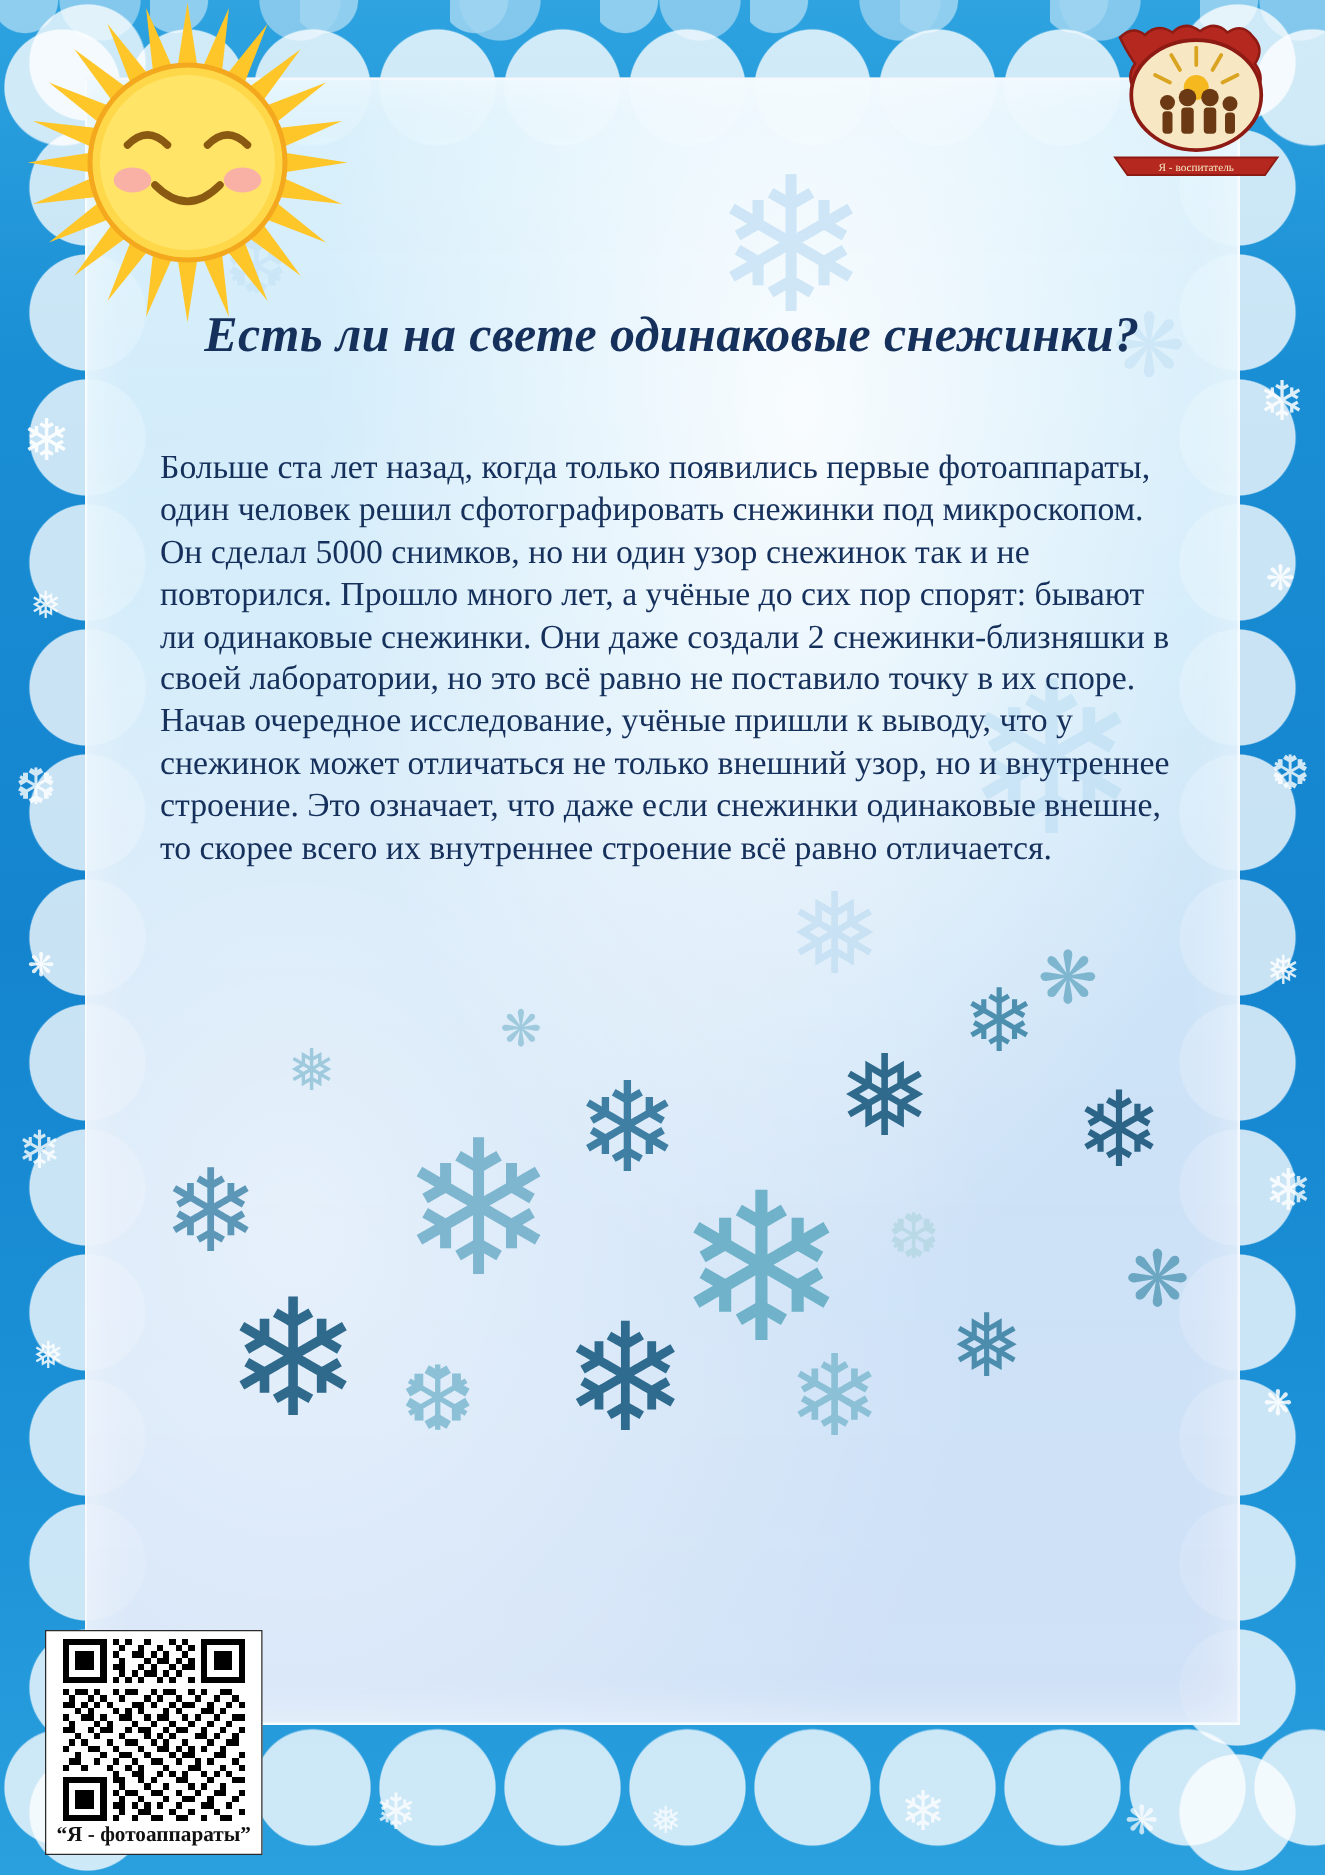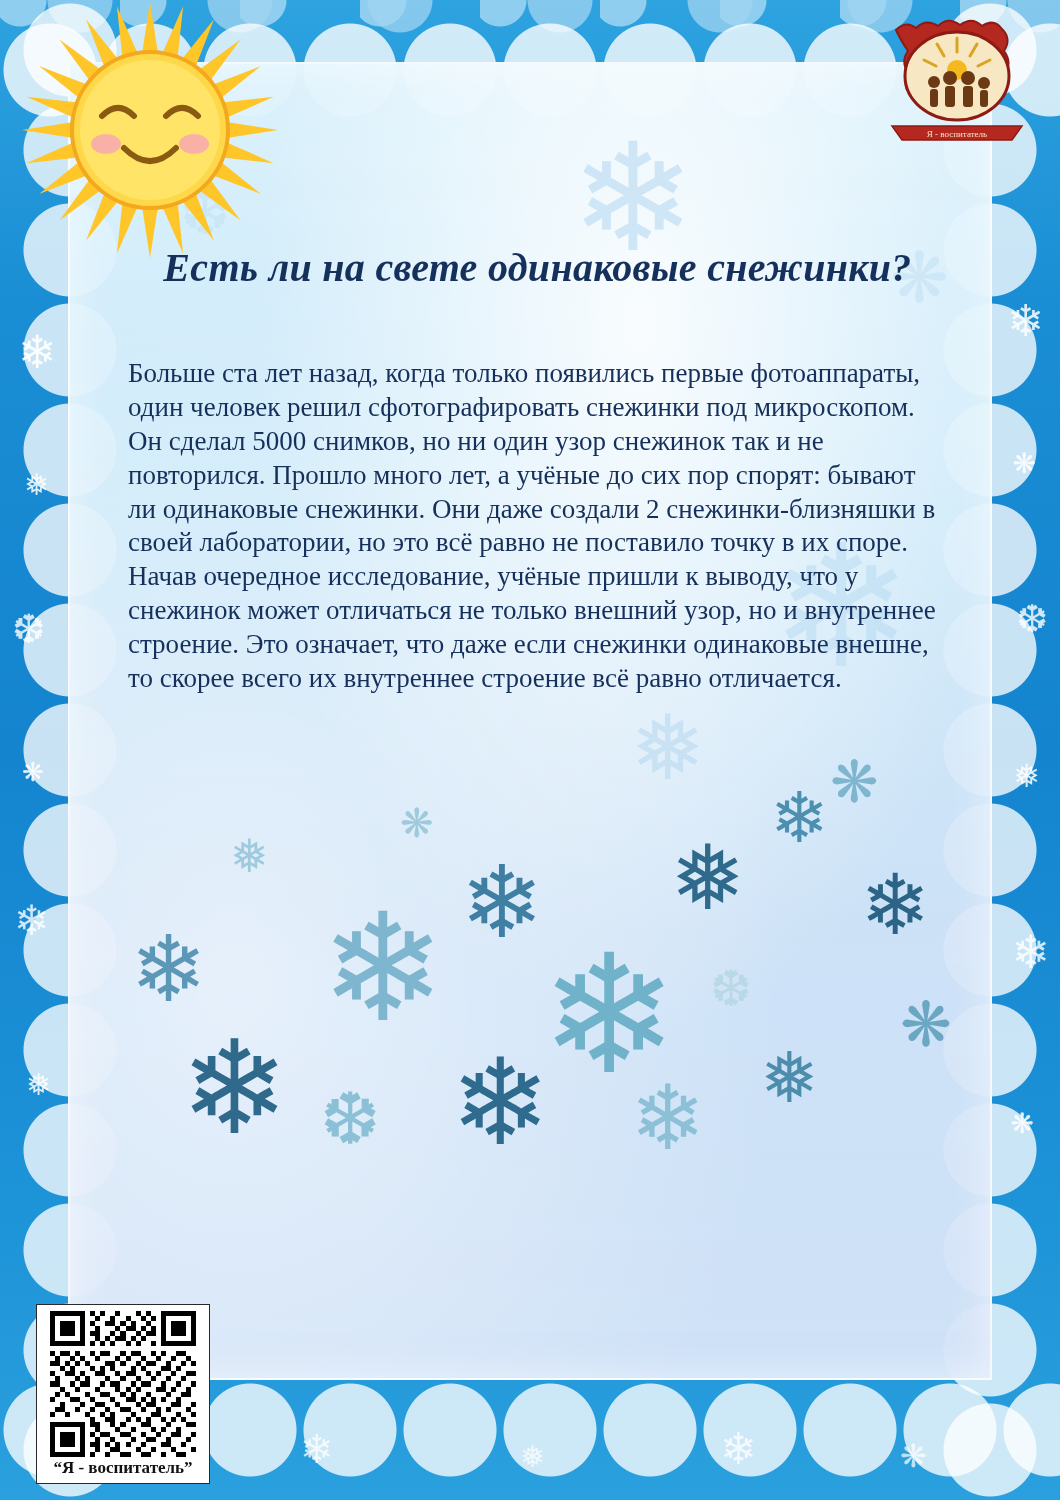--- a/index.html
+++ b/index.html
@@ -526,16 +526,16 @@
           <rect x="24" y="27" width="1" height="1"></rect>
           <rect x="28" y="27" width="1" height="1"></rect>
         <rect x="8" y="28" width="1" height="1"></rect>
           <rect x="11" y="28" width="1" height="1"></rect>
           <rect x="14" y="28" width="2" height="1"></rect>
           <rect x="18" y="28" width="2" height="1"></rect>
           <rect x="22" y="28" width="1" height="1"></rect>
           <rect x="25" y="28" width="2" height="1"></rect>
       </g>
     </svg>
-    <div class="qr-caption">“Я - воспитатель”</div>
+    <div class="qr-caption">“Я - фотоаппараты”</div>
   </div>
 
 </div>
 
 </body></html>

